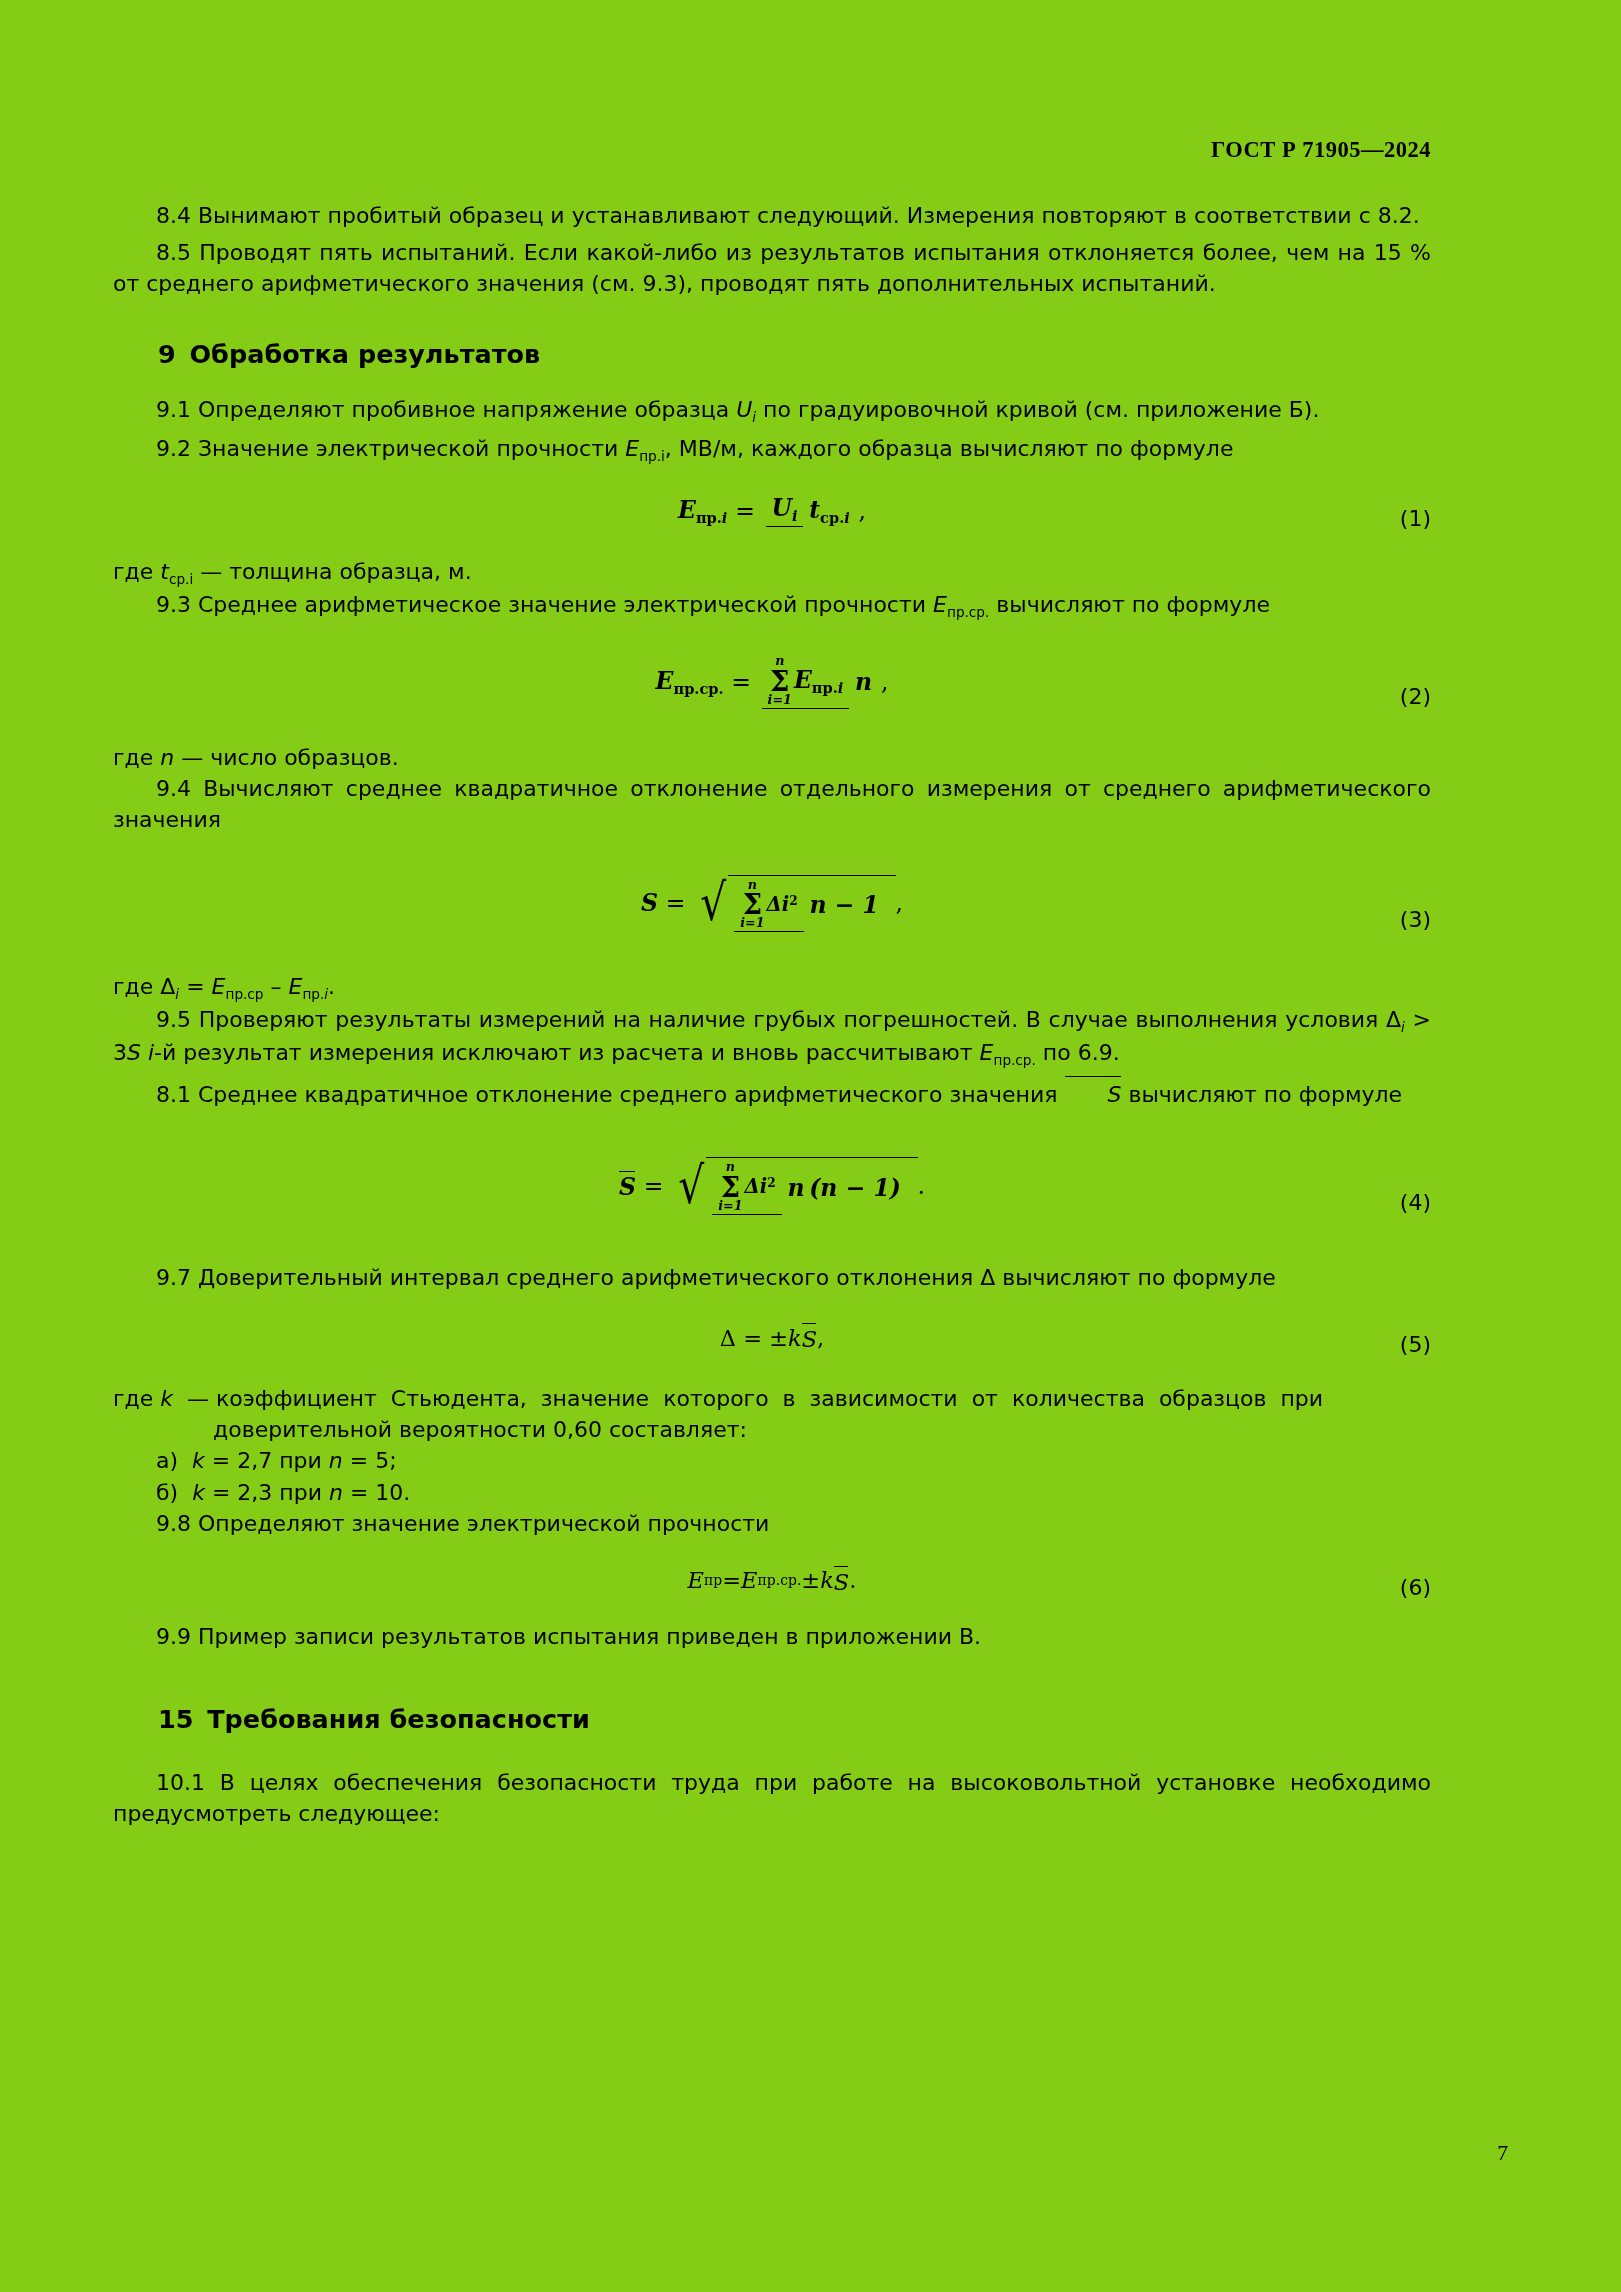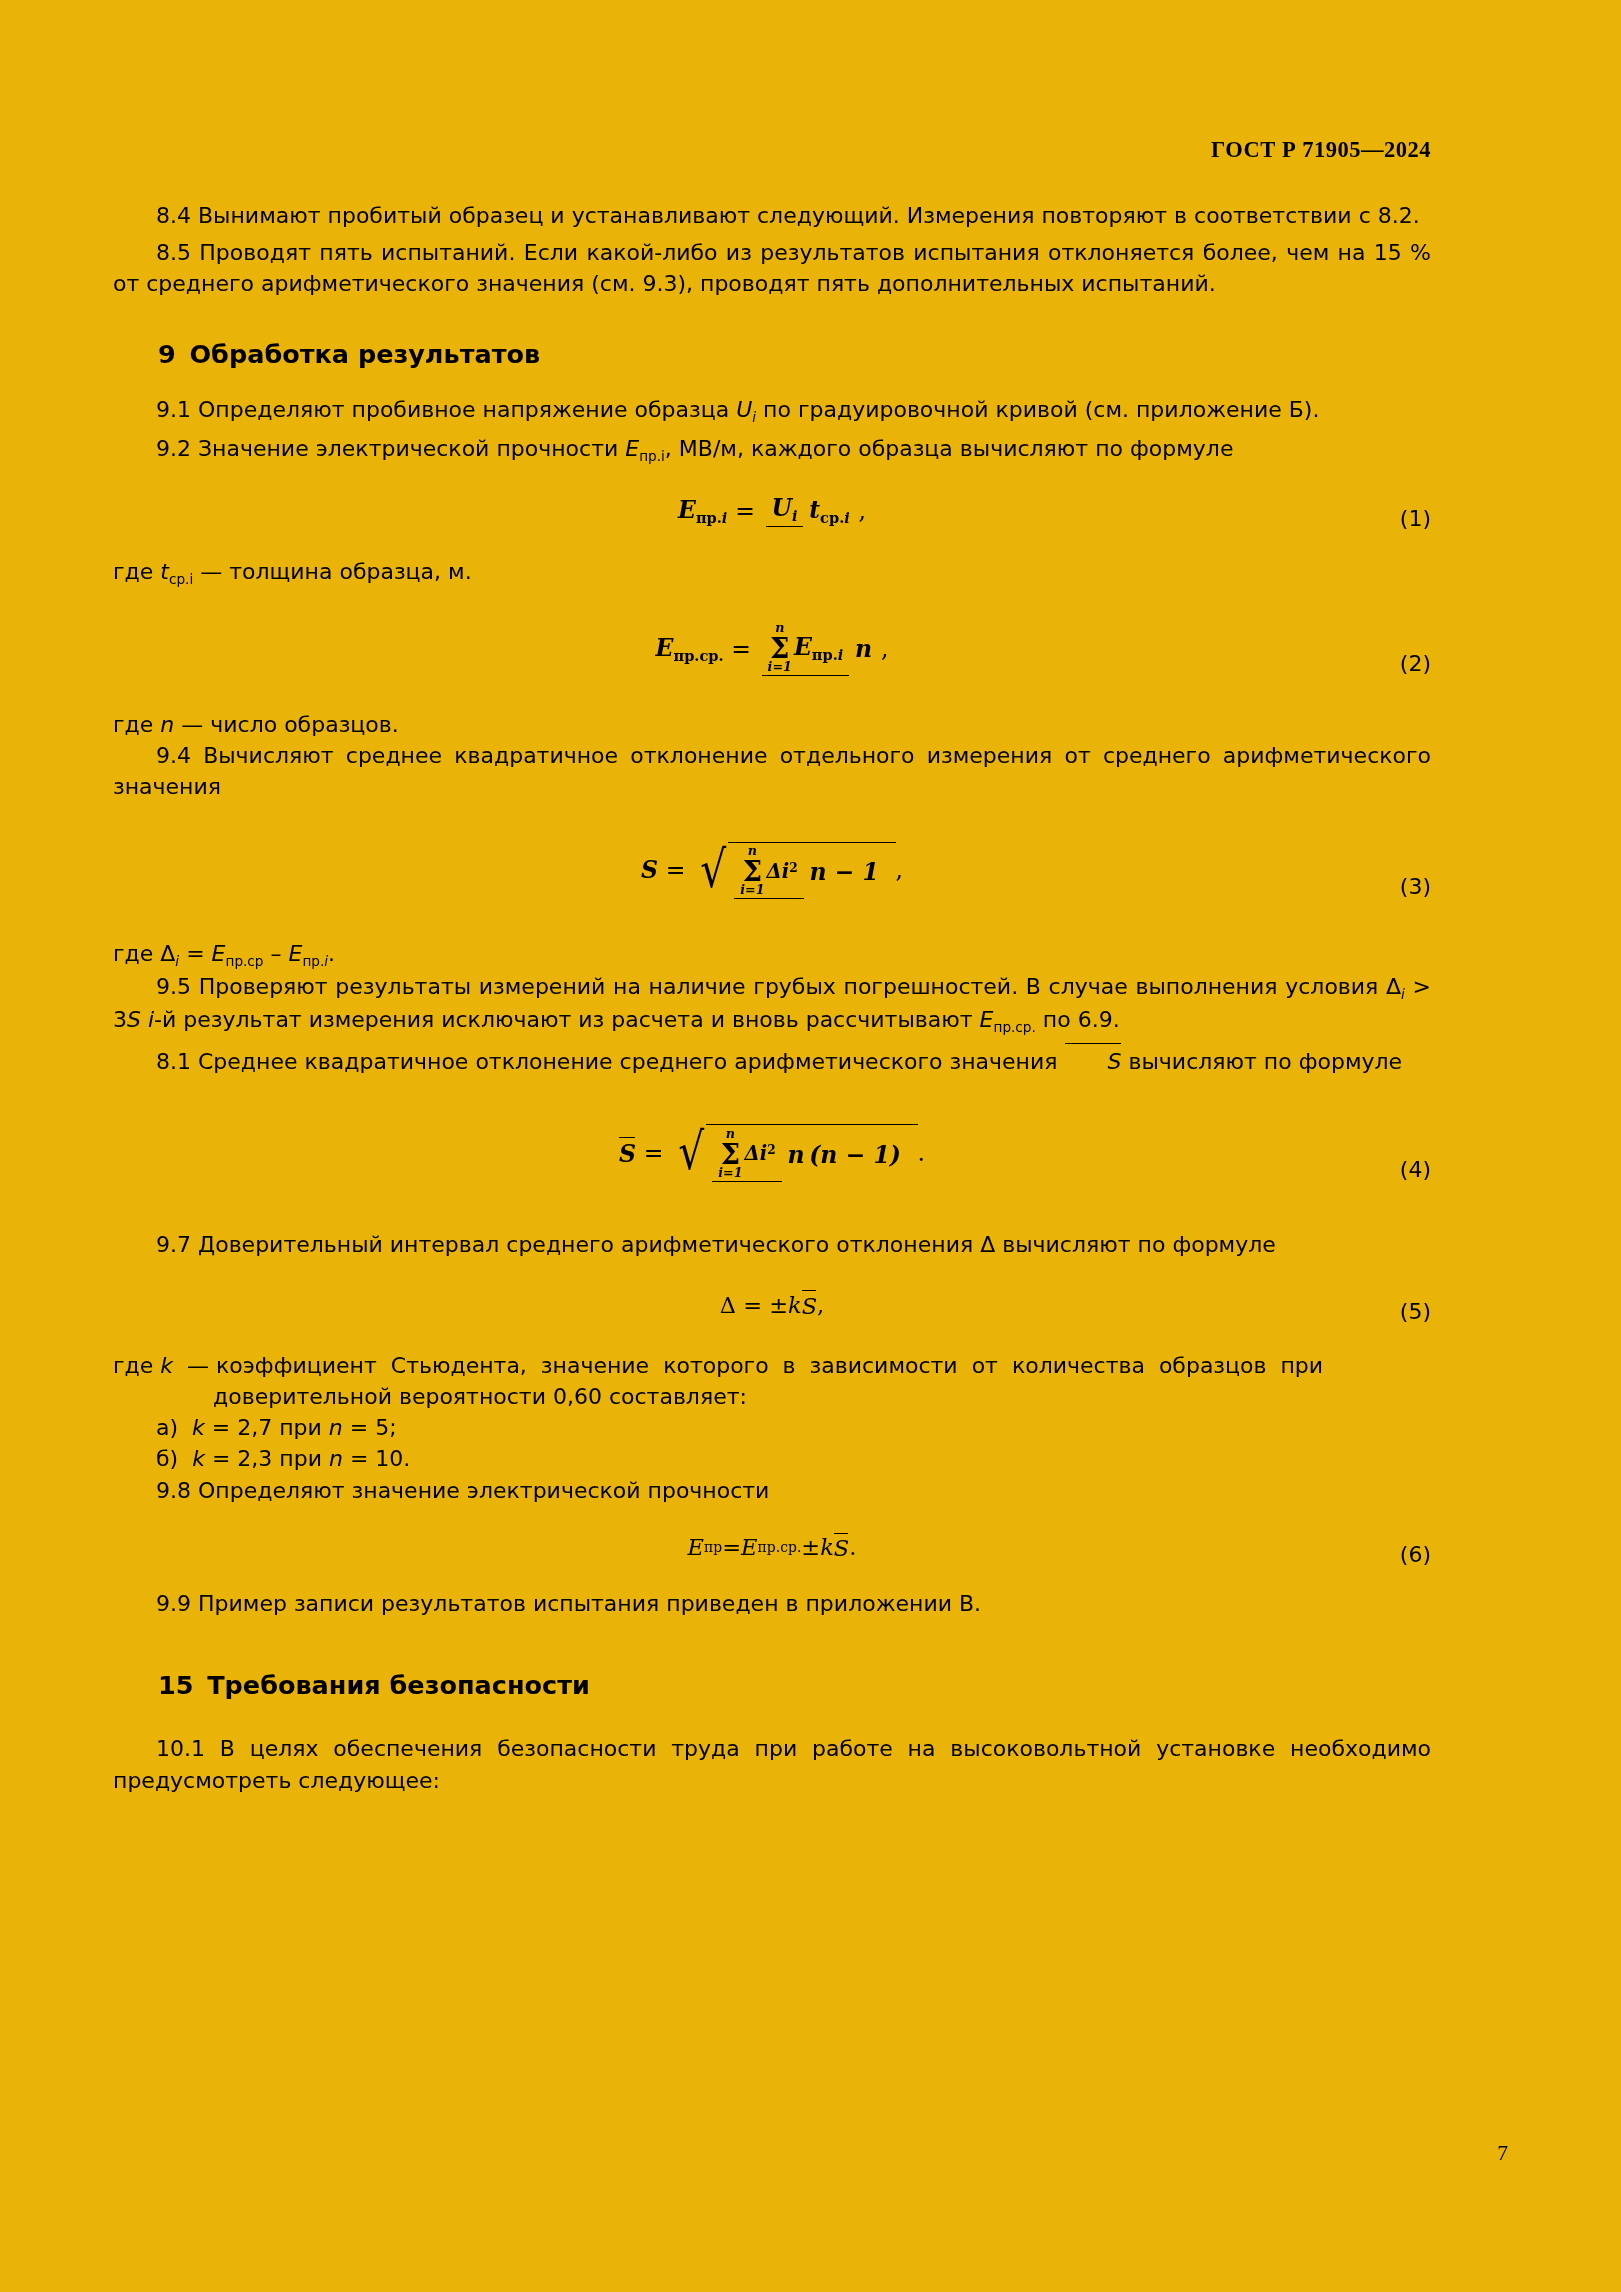--- a/index.html
+++ b/index.html
@@ -4,21 +4,21 @@
 <style>
   html, body {
     margin: 0;
     padding: 0;
     background: #ffffff;
   }
   .page {
     position: relative;
     width: 1621px;
     height: 2293px;
-    background: #eab308;
+    background: #84cc16;
     font-family: "DejaVu Sans", sans-serif;
     color: #000000;
     box-sizing: border-box;
   }
   .content {
     position: absolute;
     left: 113px;
     top: 137px;
     width: 1318px;
   }
@@ -210,20 +210,23 @@
         </span>
         <span>,</span>
       </span>
       <span class="eqno">(1)</span>
     </div>
 
     <p class="where">
       <span>где </span><i>t</i><sub>ср.i</sub><span> — толщина образца, м.</span>
     </p>
 
+    <p class="indent">
+      <span>9.3  Среднее арифметическое значение электрической прочности </span><i>E</i><sub>пр.ср.</sub><span> вычисляют по формуле</span>
+    </p>
 
     <div class="formula-row" style="margin-top:33px;margin-bottom:33px;">
       <span class="formula">
         <span class="bi">E<sub>пр.ср.</sub></span>
         <span style="margin:0 7.8px;">=</span>
         <span class="frac">
           <span class="num-part">
             <span class="sum">
               <span class="lim">n</span>
               <span class="sigma">Σ</span>

